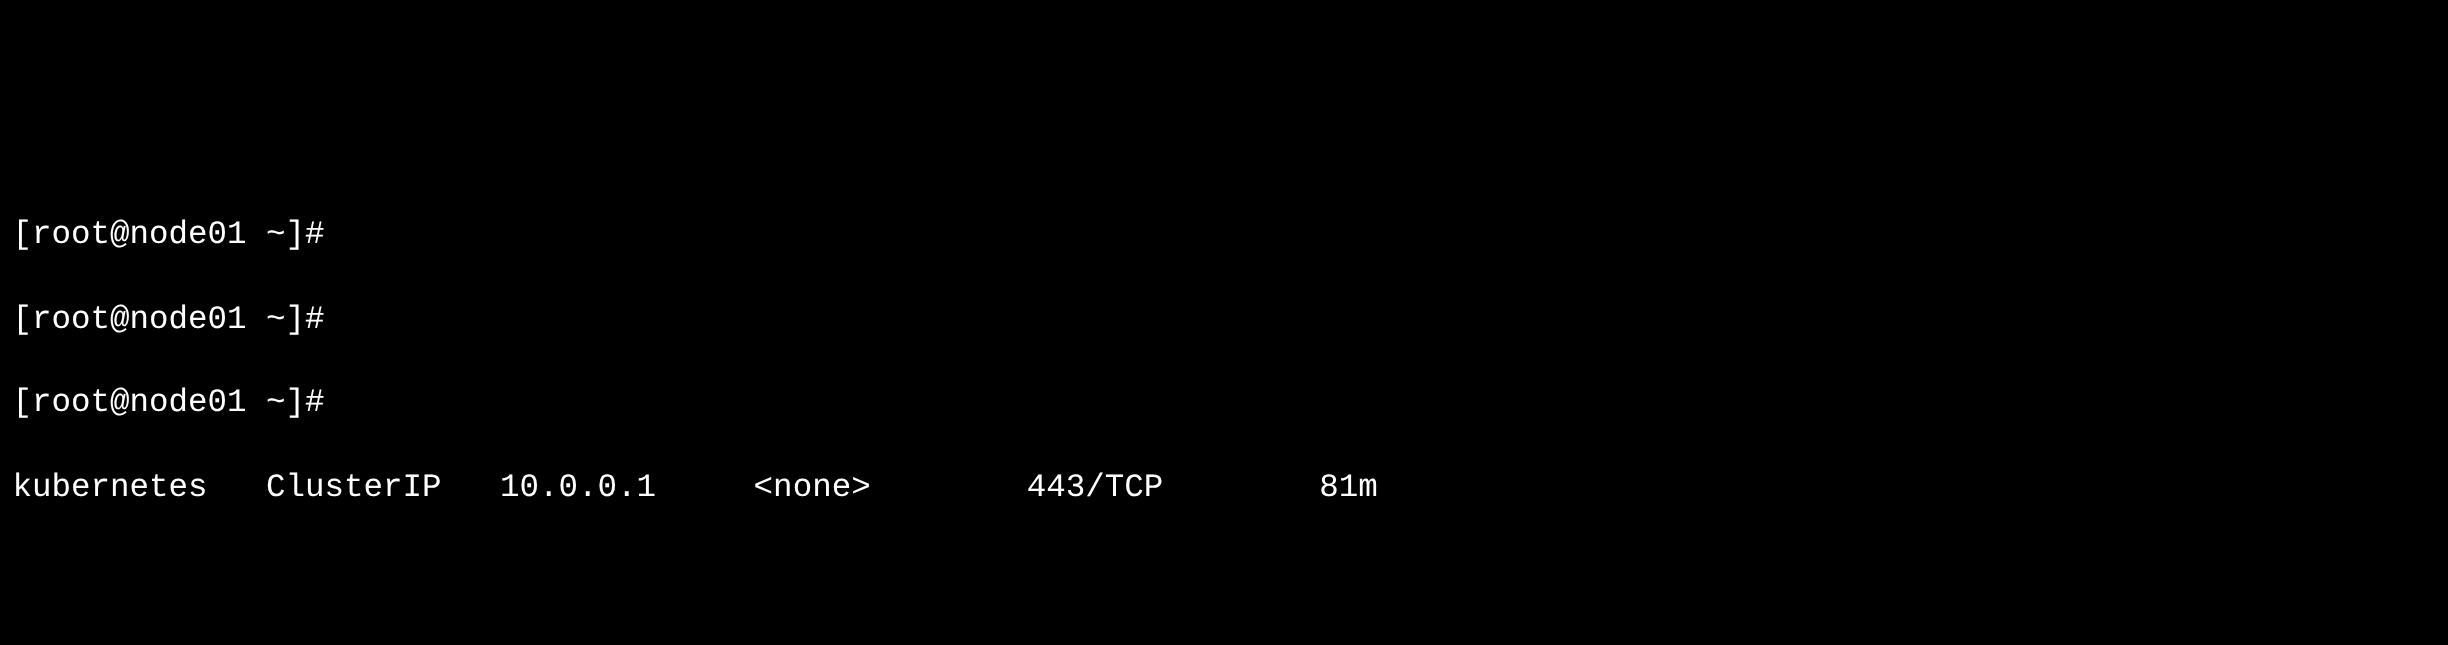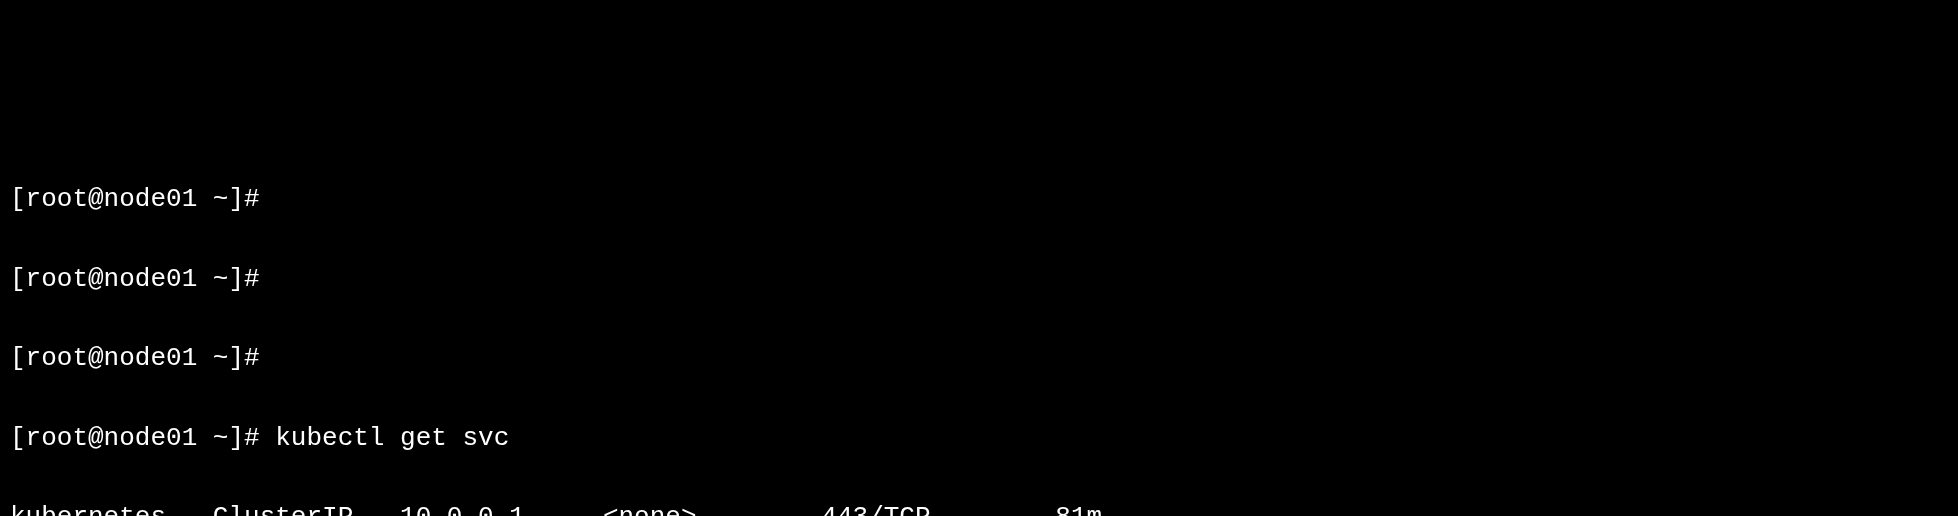--- a/index.html
+++ b/index.html
@@ -11,33 +11,31 @@
       font-size: 26px;
       line-height: 1.3;
       white-space: pre;
       overflow: hidden;
     }
     .terminal {
       padding: 2px 10px;
     }
     .line {
       display: block;
-      margin-top: 12px;
     }
   </style>
 </head>
 <body>
 
 
 
 <div class="terminal">
 <span class="line"><span>[root@node01 ~]#</span></span>
 <span class="line"><span>[root@node01 ~]#</span></span>
 <span class="line"><span>[root@node01 ~]#</span></span>
-<span class="line"><span>[root@node01 ~]#</span> <span>kubectl get svc</span></span>
 <span class="line">kubernetes   ClusterIP   10.0.0.1     &lt;none&gt;        443/TCP        81m</span>
 
 
 
 
 
 
 
 </div>
 

